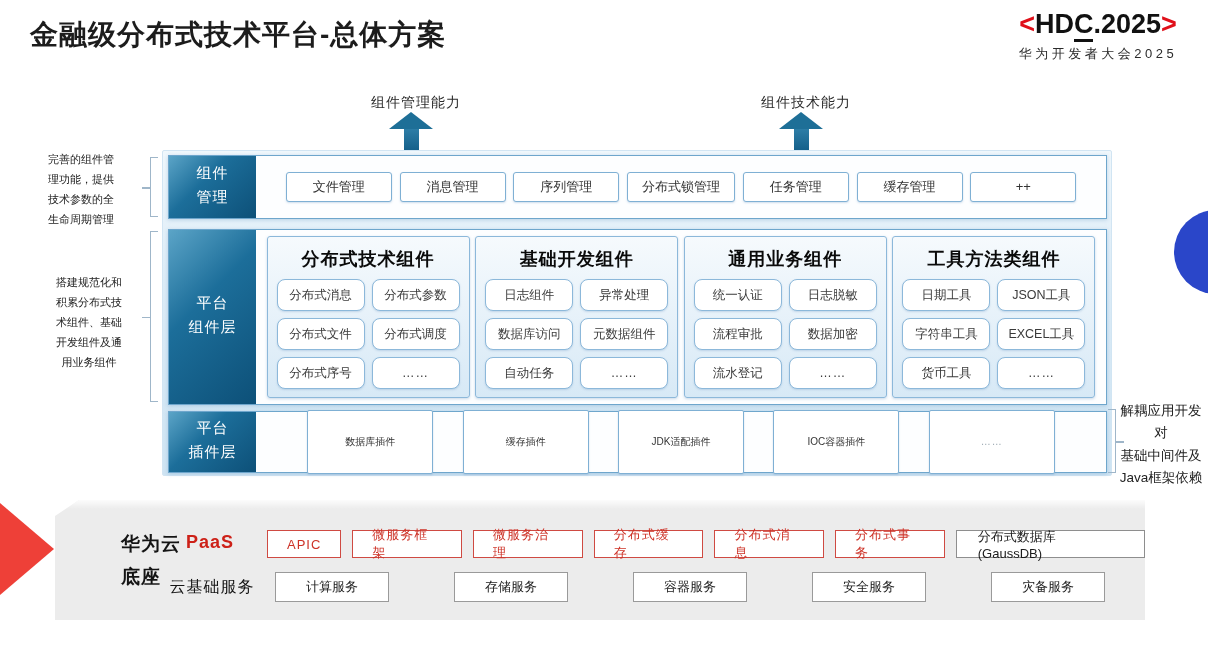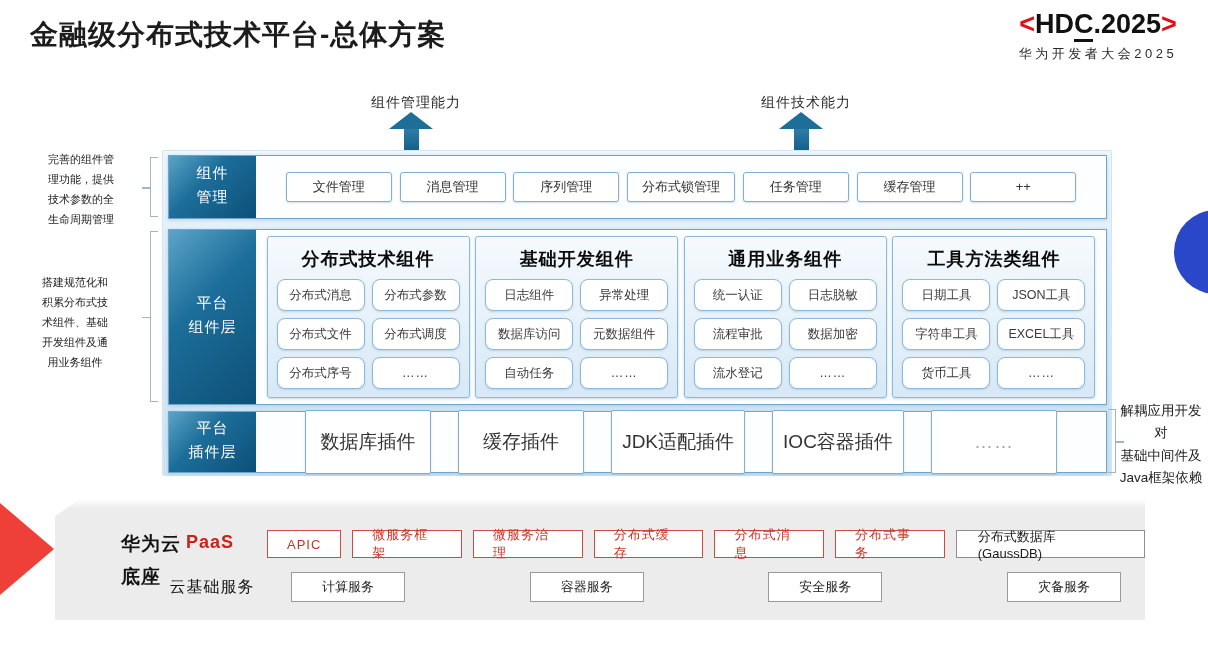--- a/index.html
+++ b/index.html
@@ -32,21 +32,21 @@
        box-shadow:0 1px 4px rgba(110,160,200,.4);}
   .row1{top:155px;height:62px;}
   .row2{top:229px;height:174px;}
   .row3{top:411px;height:60px;}
   .row-header{position:absolute;left:0;top:0;bottom:0;width:87px;display:flex;align-items:center;justify-content:center;
       text-align:center;color:#fff;font-size:15px;line-height:1.6;white-space:pre-line;letter-spacing:1px;
       background:linear-gradient(135deg,#5ba4c7 0%,#1c6e9a 40%,#0d5078 100%);font-family:Liberation Mono, monospace;}
   .row-content{position:absolute;left:87px;right:0;top:0;bottom:0;display:flex;align-items:center;justify-content:space-evenly;padding:0 22px;}
   .chip{min-width:76px;height:28px;line-height:28px;padding:0 14px;text-align:center;font-size:13px;color:#333;
         background:#fff;border:1px solid #7fb0d4;border-radius:3px;box-shadow:0 1px 2px rgba(120,160,200,.35);}
-  .chip-wide{min-width:104px;height:30px;line-height:30px;padding:16px 10px;text-align:center;font-size:19px;color:#333;
+  .chip-wide{min-width:104px;height:30px;line-height:30px;padding:16px 10px;text-align:center;font-size:10px;color:#333;
         background:#fff;border:1px solid #7fb0d4;border-radius:2px;box-shadow:0 1px 2px rgba(120,160,200,.35);}
   .dots{color:#9aa7b0;letter-spacing:1px;}
 
   .groups{position:absolute;left:87px;right:0;top:0;bottom:0;display:flex;align-items:center;justify-content:space-evenly;padding:0 5px;}
   .group{width:201px;height:160px;background:linear-gradient(180deg,#f6fafd 0%,#d7e9f6 100%);
          border:1px solid #8cb8da;border-radius:3px;box-shadow:0 1px 3px rgba(120,160,200,.4);}
   .group-title{text-align:center;font-weight:bold;font-size:18px;padding:10px 0 8px;color:#0a0a0a;letter-spacing:1px;}
   .group-grid{display:grid;grid-template-columns:repeat(2,1fr);gap:7px;padding:0 9px;}
   .cell{height:30px;line-height:30px;font-size:12.5px;text-align:center;color:#3a3a3a;background:#fff;
         border:1px solid #8cb8da;border-radius:8px;box-shadow:0 1px 2px rgba(120,160,200,.35);overflow:hidden;}
@@ -56,39 +56,39 @@
   .bracket::before{content:'';position:absolute;left:-9px;top:50%;width:8px;height:1.6px;background:#9fb6c9;}
   .bracket-r{position:absolute;width:7px;border:1.6px solid #9fb6c9;border-left:none;}
   .bracket-r::before{content:'';position:absolute;right:-9px;top:50%;width:8px;height:1.6px;background:#9fb6c9;}
   .bk1{left:150px;top:157px;height:58px;}
   .bk2{left:150px;top:231px;height:169px;}
   .bk3{left:1108px;top:409px;height:62px;}
 
   
   .anno{position:absolute;font-size:11px;line-height:1.82;color:#222;white-space:pre-line;text-align:center;}
   .anno-lt{left:22px;top:149px;width:118px;}
-  .anno-lm{left:16px;top:272px;width:118px;}
+  .anno-lm{left:30px;top:272px;width:118px;}
   .anno-rb{left:1114px;top:400px;width:94px;font-size:13.5px;line-height:1.65;}
 
   
   .foundation{position:absolute;left:55px;top:500px;width:1090px;height:120px;background:#ececec;
       clip-path:polygon(0 16px,24px 0,100% 0,100% 100%,0 100%);}
   .foundation::before{content:'';position:absolute;top:0;left:0;right:0;height:9px;
       background:linear-gradient(180deg,rgba(255,255,255,.85),rgba(255,255,255,0));}
   .hw-label{position:absolute;left:66px;top:27px;width:80px;text-align:left;font-size:19px;font-weight:bold;
       color:#141414;line-height:1.75;white-space:pre-line;letter-spacing:1px;}
   .paas-label{position:absolute;left:124px;top:32px;width:62px;text-align:center;font-size:18px;font-weight:bold;
       color:#cd2118;letter-spacing:1px;}
   .cloud-label{position:absolute;left:111px;top:77px;width:92px;text-align:center;font-size:16px;color:#141414;letter-spacing:1px;}
   .paas-row{position:absolute;left:212px;top:30px;display:flex;gap:11px;align-items:center;}
   .pbox{height:26px;display:flex;align-items:center;justify-content:center;padding:0 19px;background:#fff;
         border:1.2px solid #cf4a42;color:#cd3227;font-size:13px;letter-spacing:1px;}
   .gauss-box{order:2;height:26px;display:flex;align-items:center;justify-content:center;padding:0 21px;background:#fff;
         border:1.2px solid #8e8e8e;color:#1c1c1c;font-size:13px;}
-  .cloud-row{position:absolute;left:236px;top:72px;width:830px;display:flex;justify-content:space-between;}
+  .cloud-row{position:absolute;left:220px;top:72px;width:830px;display:flex;justify-content:space-between;}
   .gbox{width:112px;height:28px;display:flex;align-items:center;justify-content:center;background:#fff;
         border:1.2px solid #9a9a9a;color:#1c1c1c;font-size:13px;}
 
   
   .red-arrow{position:absolute;left:0;top:503px;width:0;height:0;
       border-top:46px solid transparent;border-bottom:46px solid transparent;border-left:54px solid #ee4038;}
   .blue-circle{position:absolute;right:-50px;top:210px;width:84px;height:84px;border-radius:50%;background:#2a46c9;}
 </style>
 </head>
 <body>
@@ -219,20 +219,21 @@
     <div class="pbox">APIC</div>
         <div class="pbox">微服务框架</div>
         <div class="pbox">微服务治理</div>
         <div class="pbox">分布式缓存</div>
         <div class="pbox">分布式消息</div>
         <div class="pbox">分布式事务</div>
       </div>
     <div class="cloud-label">云基础服务</div>
     <div class="cloud-row">
         <div class="gbox">计算服务</div>
+        <div class="gbox">存储服务</div>
         <div class="gbox">容器服务</div>
         <div class="gbox">安全服务</div>
         <div class="gbox">灾备服务</div>
       </div>
   </div>
 
   <div class="red-arrow"></div>
   <div class="blue-circle"></div>
 
 </div>

